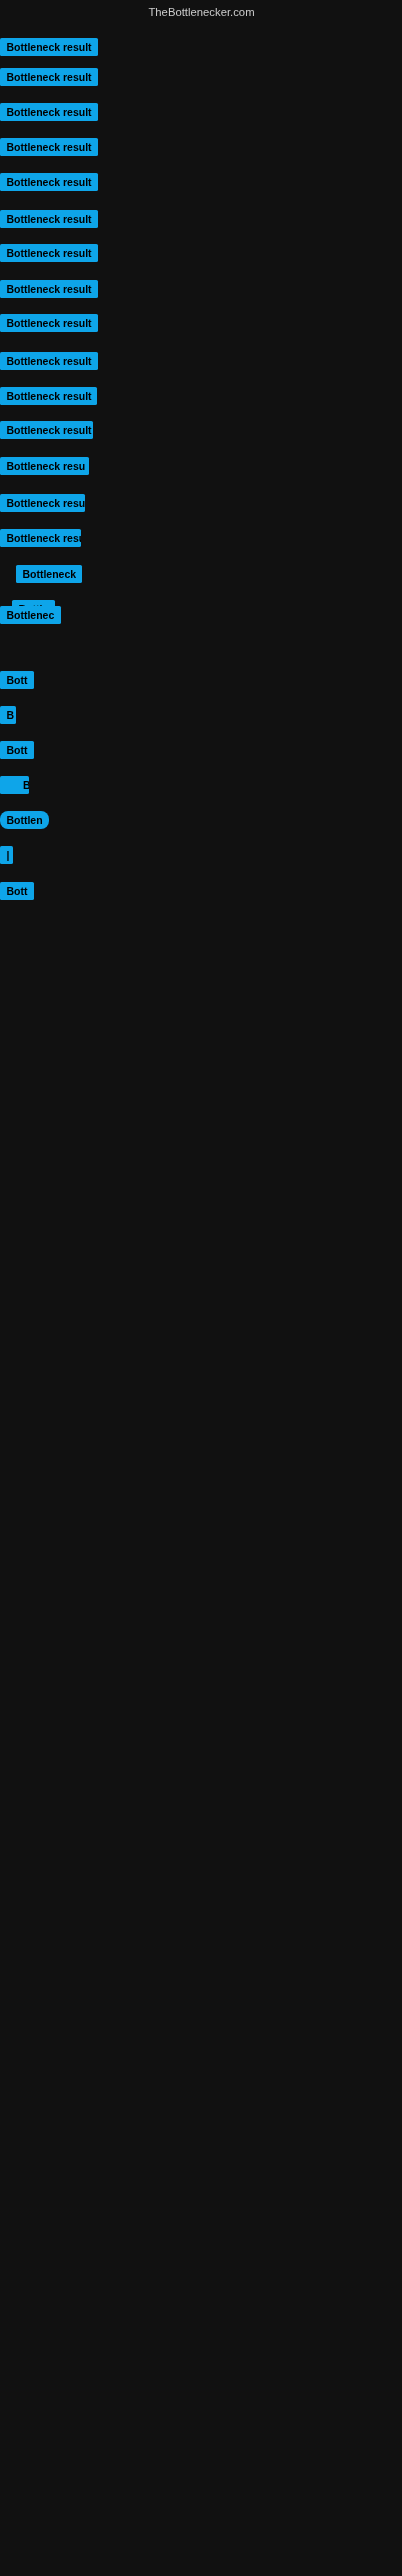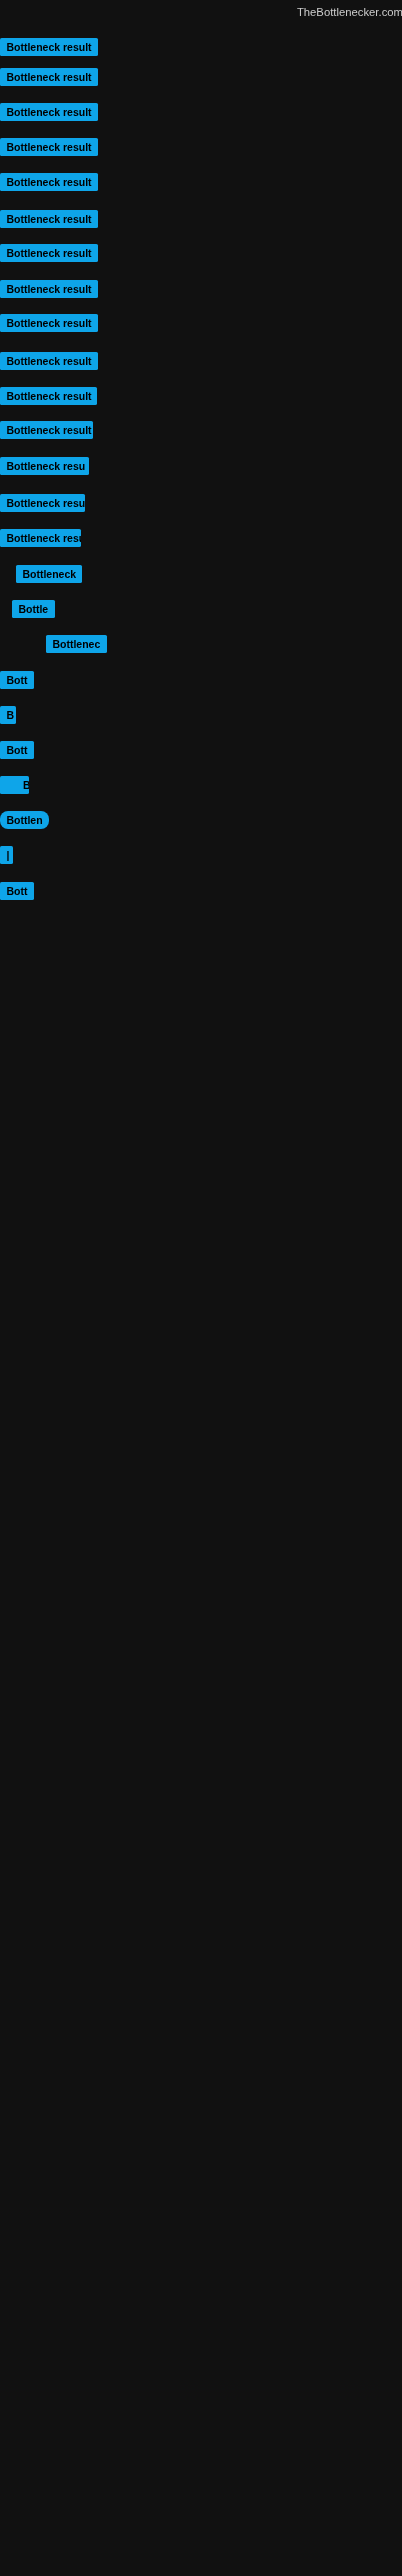--- a/index.html
+++ b/index.html
@@ -4,21 +4,21 @@
   <style>
     * { margin: 0; padding: 0; box-sizing: border-box; }
     body {
       background: #111;
       width: 403px;
       min-height: 2576px;
       font-family: Arial, sans-serif;
       position: relative;
     }
     .site-title {
-      text-align: right;
+      text-align: center;
       color: #ccc;
       font-size: 11.3px;
       padding: 6.4px 0 3.2px 0;
     }
     .bottleneck-badge {
       background: #0ea5e9;
       color: #000;
       font-size: 10.5px;
       font-weight: bold;
       padding: 3.2px 6.4px;
@@ -48,21 +48,21 @@
     <div class="badge-row" style="top: 258px; left: 0px;"><span class="bottleneck-badge" style="max-width: 101px;">Bottleneck result</span></div>
     <div class="badge-row" style="top: 292px; left: 0px;"><span class="bottleneck-badge" style="max-width: 101px;">Bottleneck result</span></div>
     <div class="badge-row" style="top: 330px; left: 0px;"><span class="bottleneck-badge" style="max-width: 98px;">Bottleneck result</span></div>
     <div class="badge-row" style="top: 365px; left: 0px;"><span class="bottleneck-badge" style="max-width: 97px;">Bottleneck result</span></div>
     <div class="badge-row" style="top: 399px; left: 0px;"><span class="bottleneck-badge" style="max-width: 93px;">Bottleneck result</span></div>
     <div class="badge-row" style="top: 435px; left: 0px;"><span class="bottleneck-badge" style="max-width: 89px;">Bottleneck resu</span></div>
     <div class="badge-row" style="top: 472px; left: 0px;"><span class="bottleneck-badge" style="max-width: 85px;">Bottleneck resu</span></div>
     <div class="badge-row" style="top: 507px; left: 0px;"><span class="bottleneck-badge" style="max-width: 81px;">Bottleneck resu</span></div>
     <div class="badge-row" style="top: 543px; left: 0px;"><span class="bottleneck-badge" style="max-width: 68px; margin-left: 16px;">Bottleneck</span></div>
     <div class="badge-row" style="top: 578px; left: 12px;"><span class="bottleneck-badge" style="max-width: 50px;">Bottle</span></div>
-    <div class="badge-row" style="top: 613px; left: 0px; margin-left: 46px;"><span class="bottleneck-badge" style="max-width: 63px;">Bottlenec</span></div>
+    <div class="badge-row" style="top: 584px; left: 0px;"><span class="bottleneck-badge" style="max-width: 63px;">Bottlenec</span></div>
     <div class="badge-row" style="top: 649px; left: 0px;"><span class="bottleneck-badge" style="max-width: 39px;">Bott</span></div>
     <div class="badge-row" style="top: 684px; left: 0px;"><span class="bottleneck-badge" style="max-width: 16px;">B</span></div>
     <div class="badge-row" style="top: 719px; left: 0px;"><span class="bottleneck-badge" style="max-width: 39px;">Bott</span></div>
     <div class="badge-row" style="top: 754px; left: 0px;"><span class="bottleneck-badge" style="max-width: 26px; padding-left: 23px;">Bo</span></div>
     <div class="badge-row" style="top: 789px; left: 0px;"><span class="bottleneck-badge" style="max-width: 55px; border-radius: 8px;">Bottlen</span></div>
     <div class="badge-row" style="top: 824px; left: 0px;"><span class="bottleneck-badge" style="max-width: 11.3px;">|</span></div>
     <div class="badge-row" style="top: 860px; left: 0px;"><span class="bottleneck-badge" style="max-width: 39px;">Bott</span></div>
   </div>
 
 

